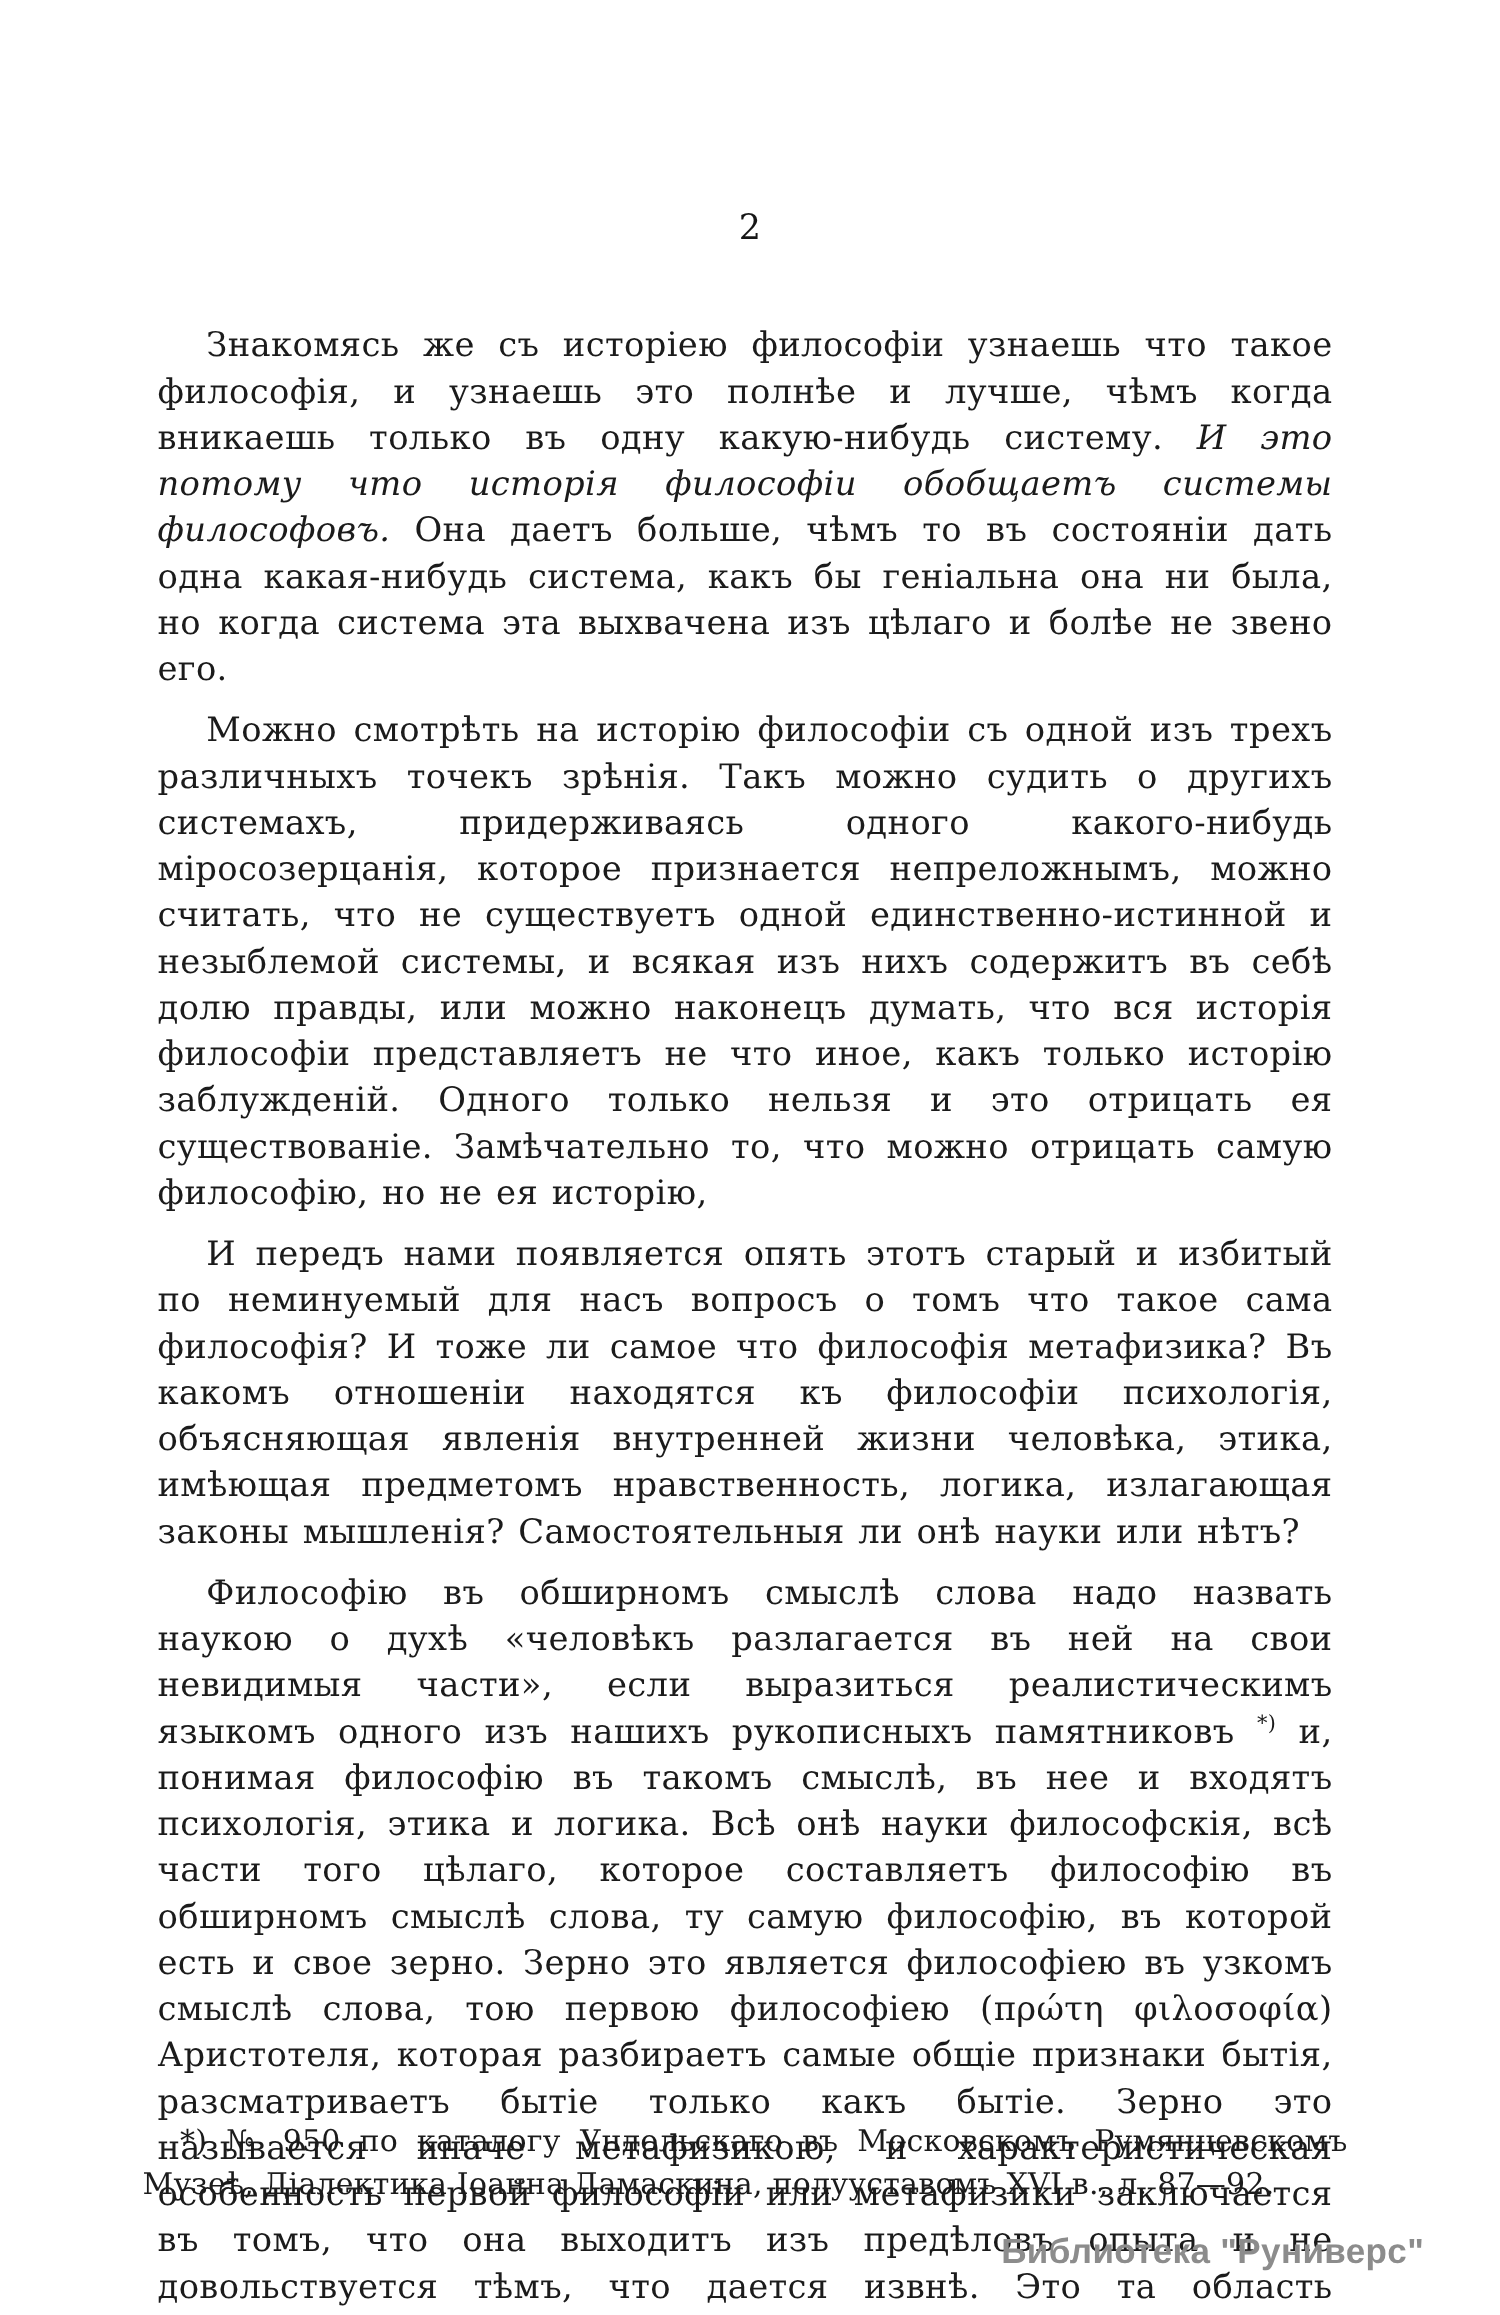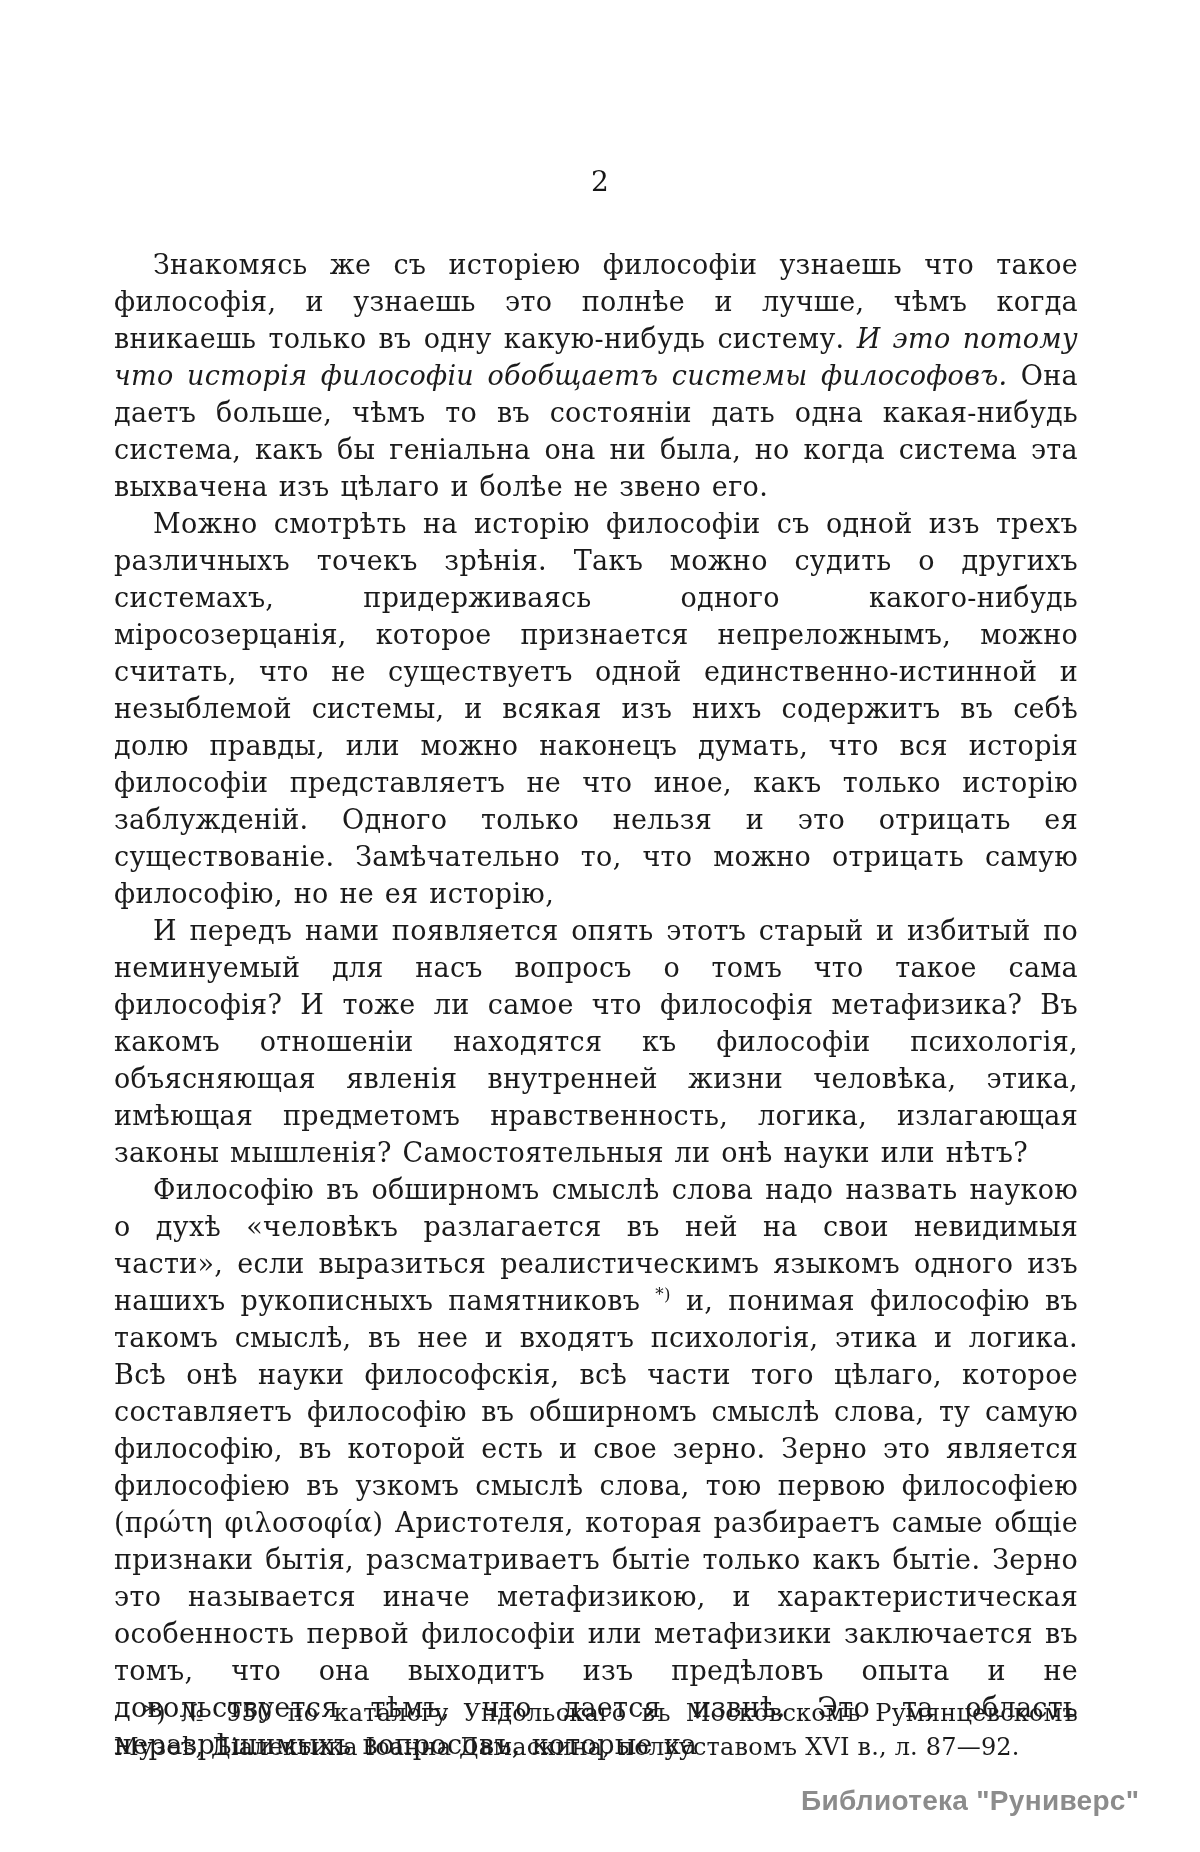--- a/index.html
+++ b/index.html
@@ -31,21 +31,21 @@
     left: 114px;
     top: 246px;
     width: 964px;
     font-size: 27px;
     line-height: 37px;
     text-align: justify;
     letter-spacing: 0.3px;
     word-spacing: 2px;
   }
   .text-block p {
-    margin: 0;
+    margin: 12px;
     padding: 0;
     text-indent: 39px;
   }
   .seg-normal { font-style: normal; }
   .seg-italic { font-style: italic; }
   .seg-greek  { }
   sup.seg-sup {
     font-size: 0.62em;
     line-height: 0;
     vertical-align: super;

